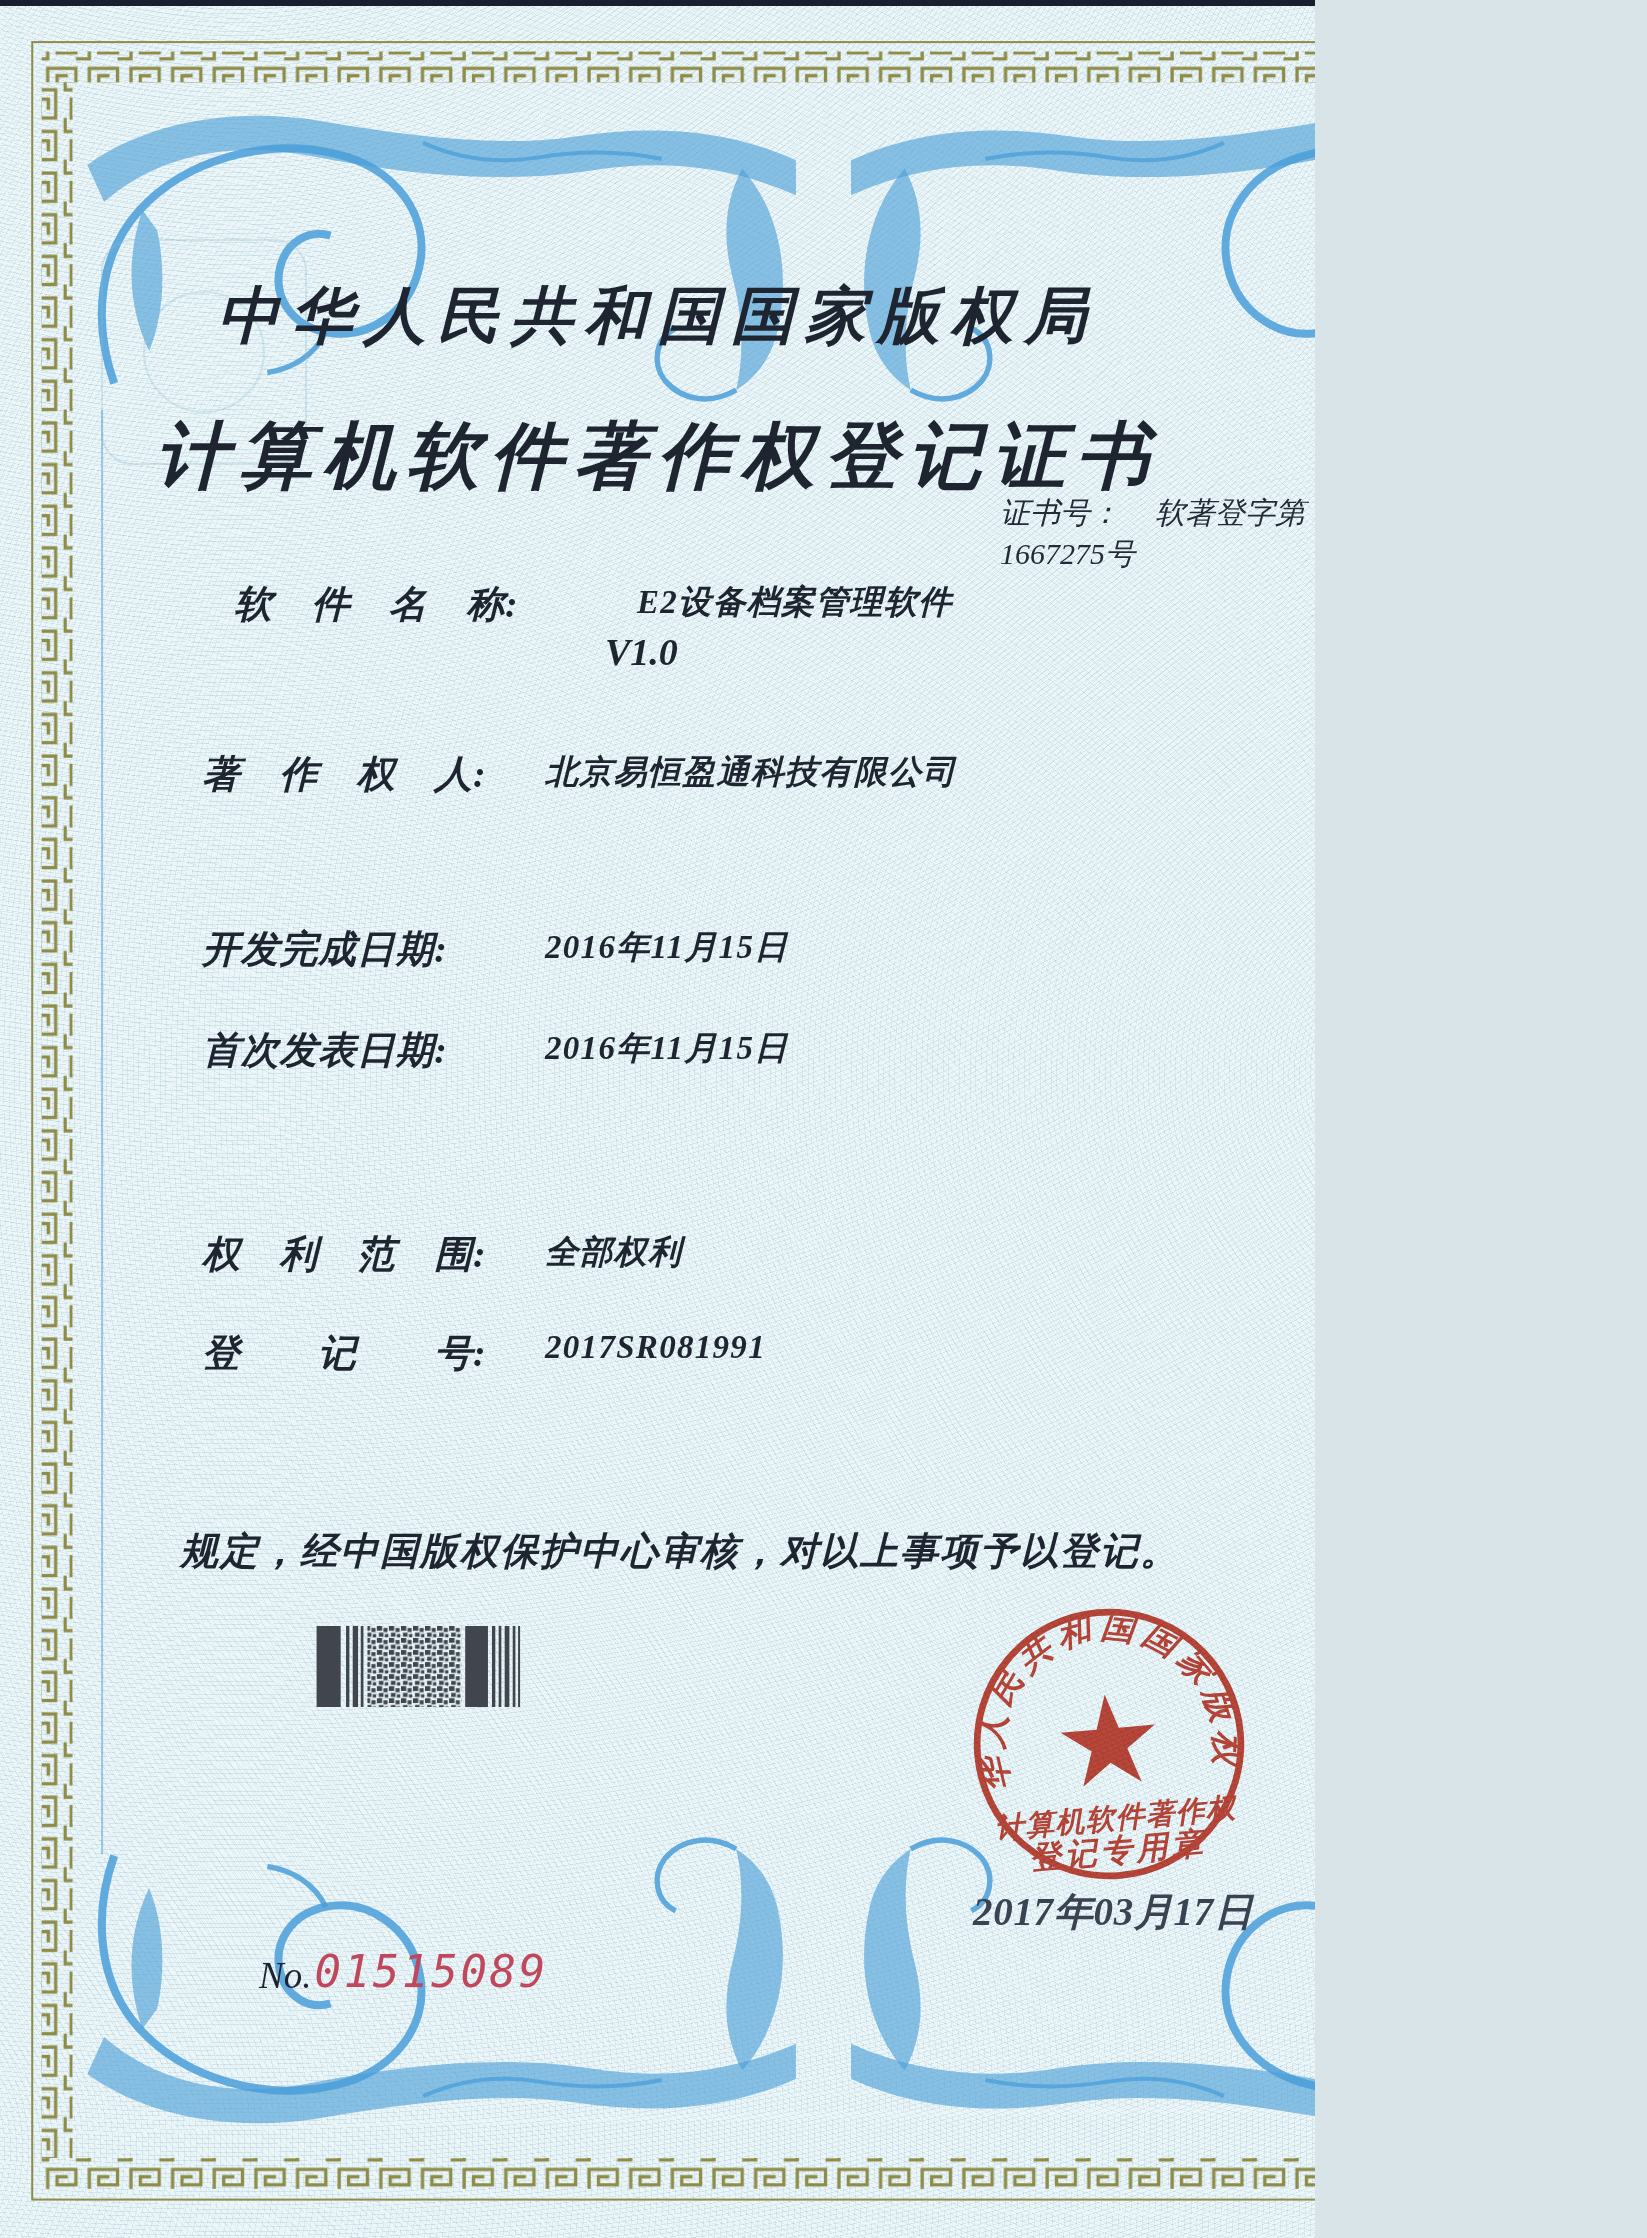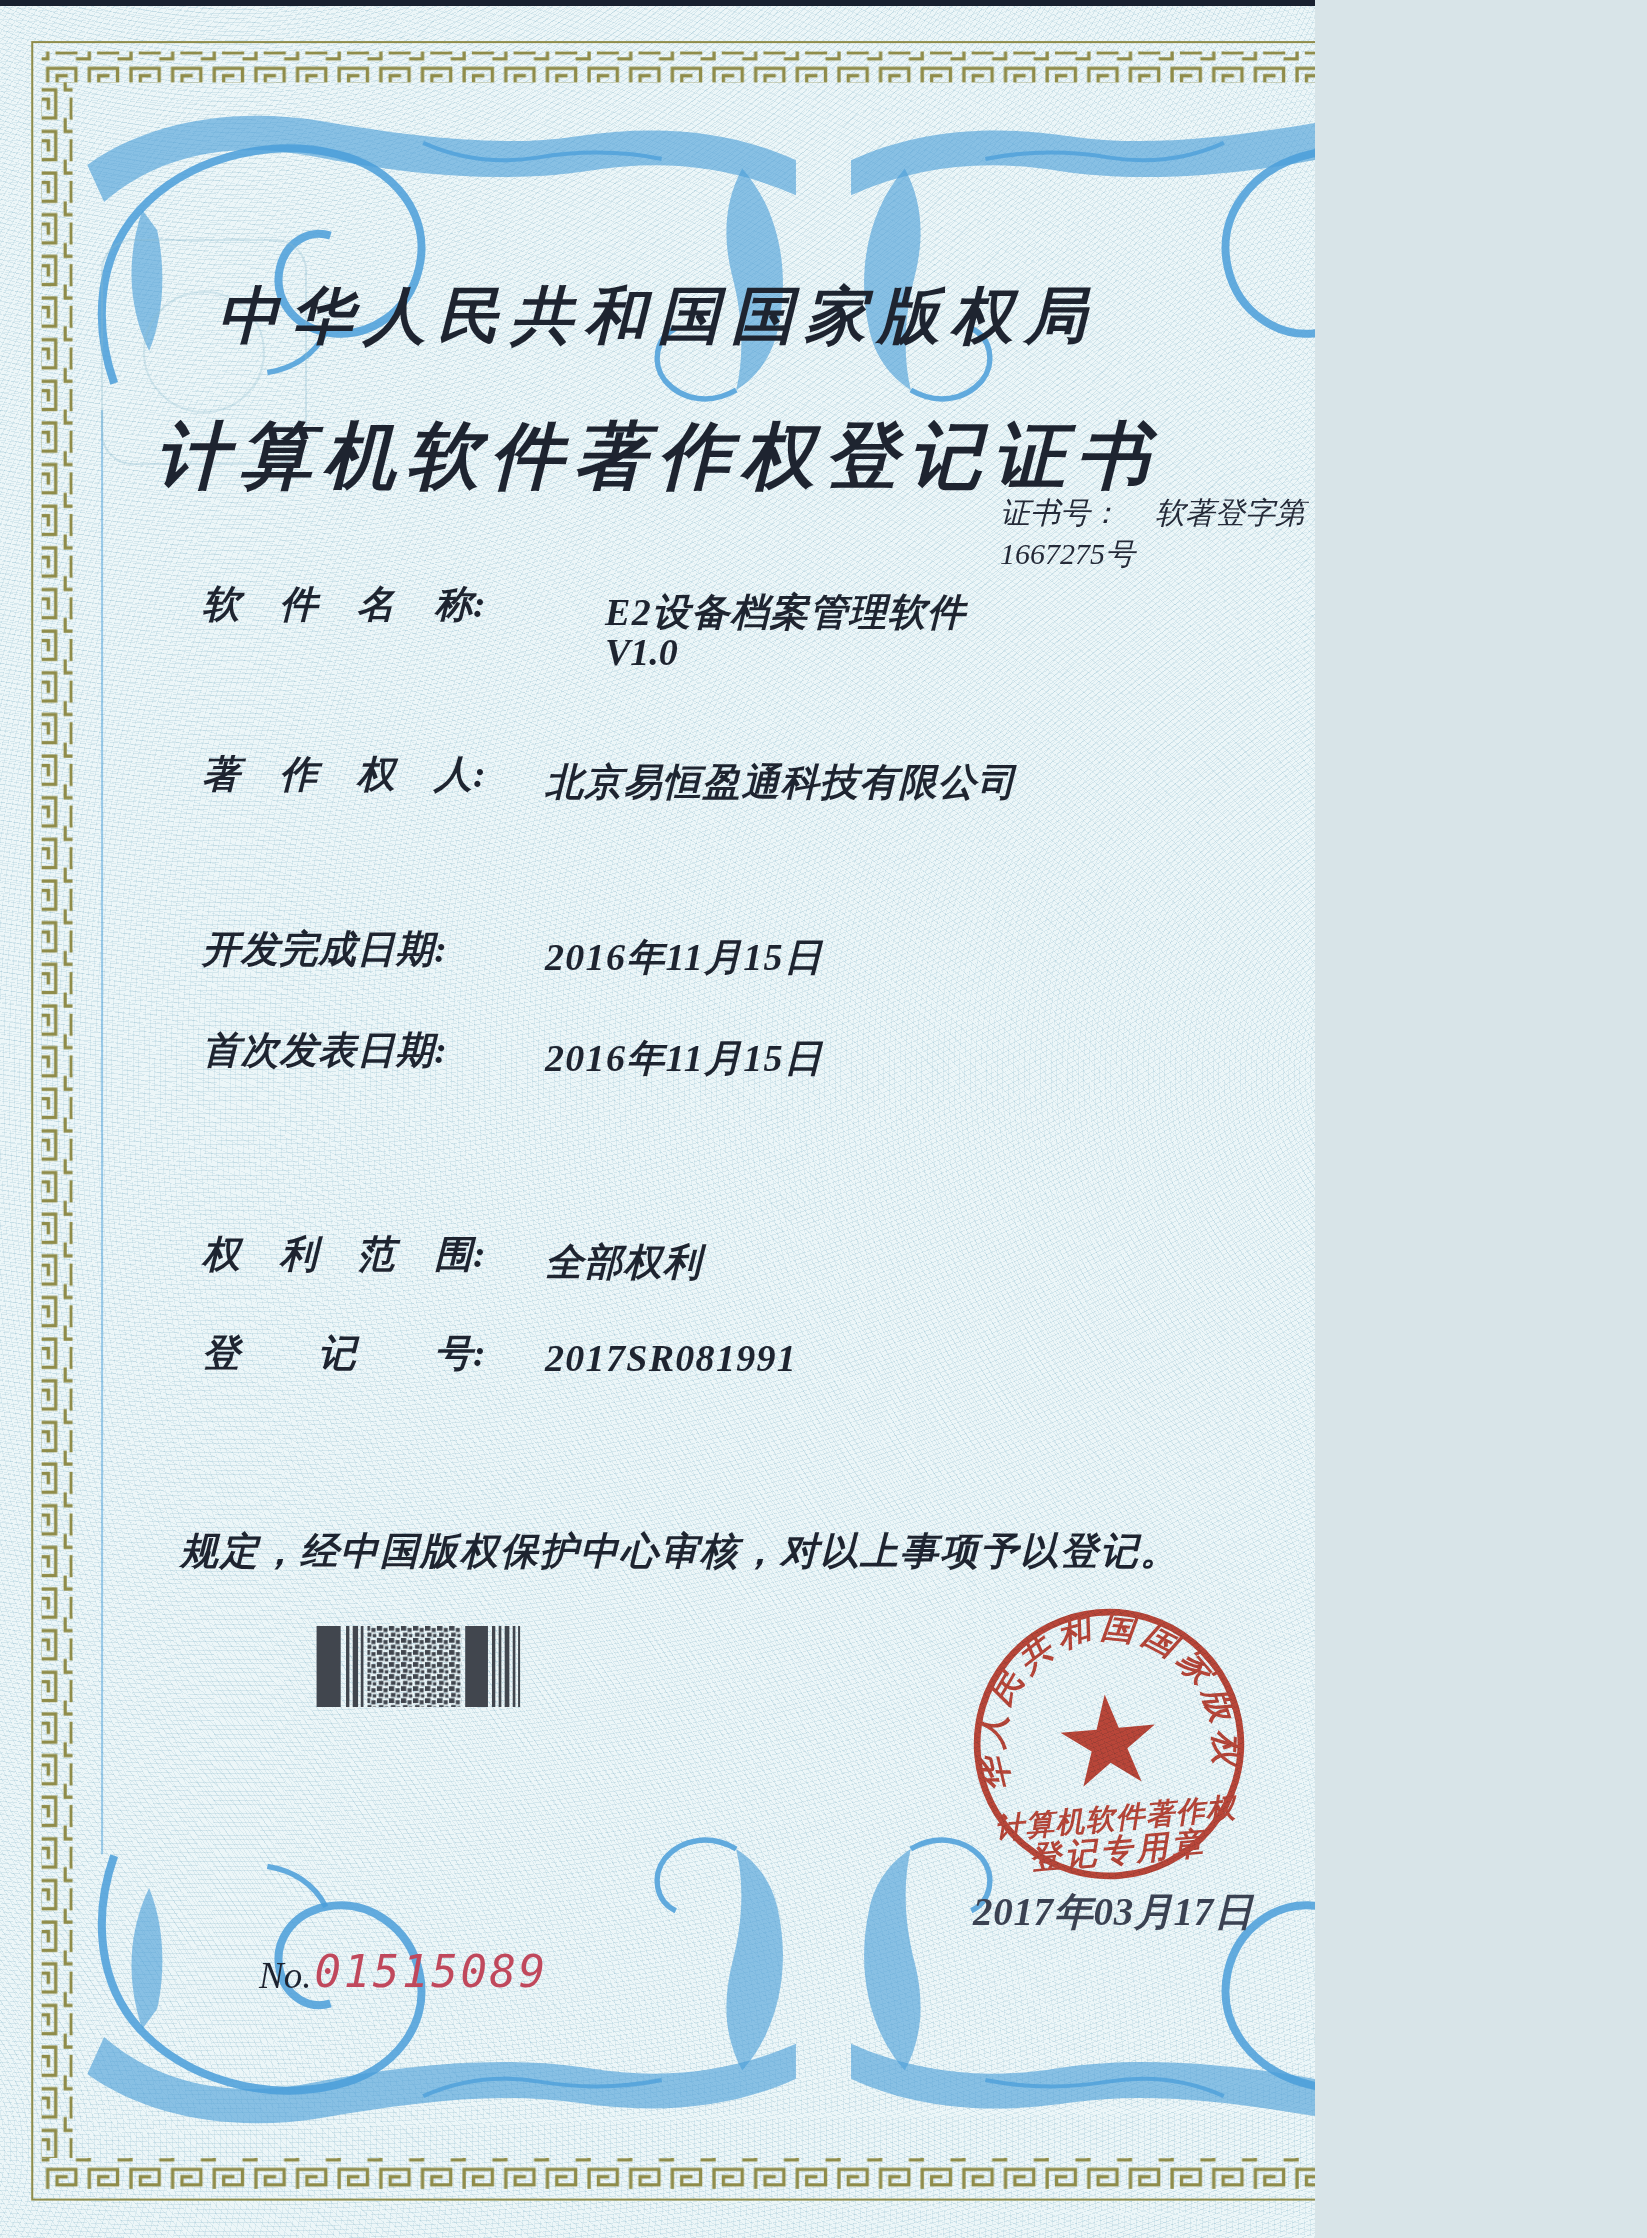--- a/index.html
+++ b/index.html
@@ -38,22 +38,22 @@
 
   .authority{position:absolute;left:0;top:274px;width:100%;margin:0;text-align:center;
     font-size:62px;font-weight:700;letter-spacing:11.4px;z-index:3;}
   .cert-title{position:absolute;left:0;top:408px;width:100%;margin:0;text-align:center;
     font-size:73px;font-weight:700;letter-spacing:10.7px;z-index:3;}
   .certno{position:absolute;left:1000px;top:493px;font-size:30px;z-index:3;color:#242a38;}
   .certno-val{margin-left:35px;}
 
   .row{position:absolute;left:202px;z-index:3;font-weight:600;}
   .lab{display:inline-block;width:339px;font-size:38px;letter-spacing:0.7px;}
-  .val{position:absolute;left:343px;top:8px;font-size:38px;white-space:nowrap;letter-spacing:1.3px;}
-  .r0{top:579px;}  .r0 .val{left:403px;}
+  .val{position:absolute;left:343px;top:1px;font-size:33px;white-space:nowrap;letter-spacing:1.3px;}
+  .r0{top:579px;margin-left:32px;}  .r0 .val{left:403px;}
   .r1{top:749px;}
   .r2{top:924px;}
   .r3{top:1025px;}
   .r4{top:1128px;}
   .r5{top:1229px;}
   .r6{top:1328px;}
   .val2{position:absolute;left:605px;top:630px;font-size:38px;font-weight:600;z-index:3;}
 
   .st{position:absolute;left:180px;width:1273px;margin:0;font-size:38px;font-weight:600;
     letter-spacing:2px;z-index:3;white-space:nowrap;}

